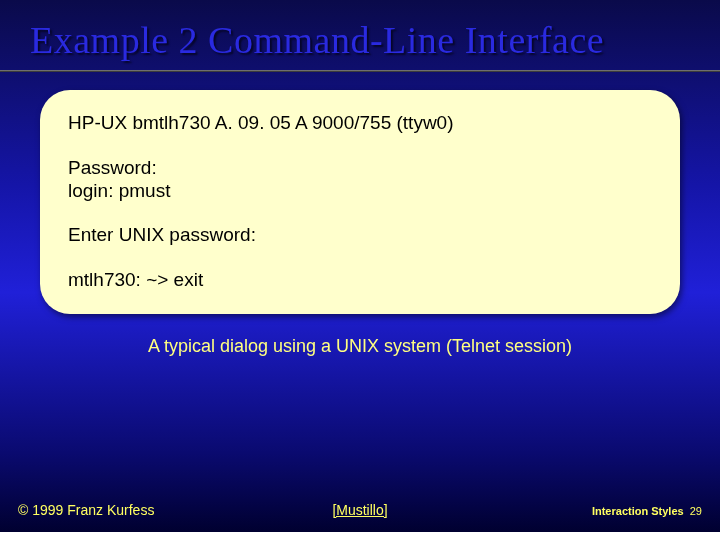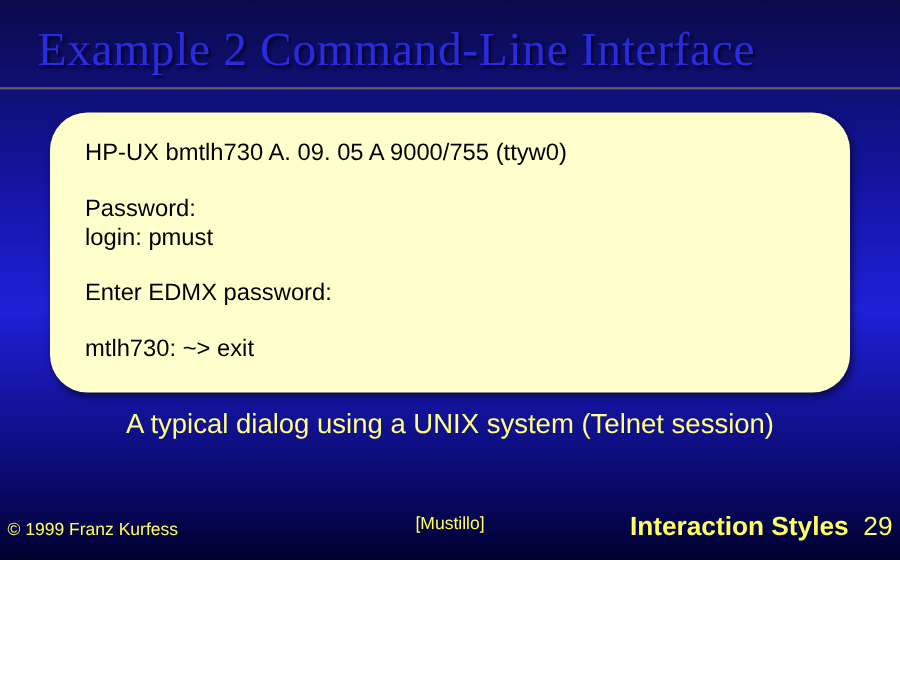--- a/index.html
+++ b/index.html
@@ -5,21 +5,21 @@
   html, body {
     margin: 0;
     padding: 0;
     width: 720px;
     height: 540px;
     overflow: hidden;
     font-family: Arial, Helvetica, sans-serif;
   }
   .slide {
     width: 720px;
-    height: 448px;
+    height: 532px;
     background: linear-gradient(to bottom, #0a0a4a 0%, #1515a8 35%, #2020d8 55%, #0a0a70 85%, #000030 100%);
     position: relative;
     box-sizing: border-box;
   }
   .title {
     font-family: "Times New Roman", Times, serif;
     font-size: 38px;
     color: #2a2ae0;
     padding: 18px 30px 8px 30px;
     text-shadow: 2px 2px 2px rgba(0,0,0,0.6);
@@ -40,55 +40,55 @@
   .term-line {
     font-size: 19px;
     color: #000;
     line-height: 1.2;
   }
   .term-spacer {
     height: 22px;
   }
   .caption {
     color: #ffff80;
-    font-size: 22px;
+    font-size: 18px;
     text-align: center;
-    margin-top: 12px;
+    margin-top: 22px;
   }
   .footer {
     position: absolute;
     bottom: 14px;
     left: 0;
     right: 0;
-    padding: 0 6px;
+    padding: 0 18px;
     display: flex;
     align-items: baseline;
     justify-content: space-between;
     font-size: 14px;
   }
   .footer-left { color: #ffff60; }
-  .footer-center { color: #ffff60; position:absolute; left:50%; transform:translateX(-50%); }
-  .footer-right { color: #ffff60; font-weight: bold; font-size: 21px; }
+  .footer-center { color: #ffff60; position:absolute; left:50%; transform:translateX(-50%);text-decoration:underline; }
+  .footer-right { color: #ffff60; font-weight: bold; font-size: 11px; }
   .footer-right .num { font-weight: normal; }
 </style>
 </head>
 <body>
 
 <div class="slide">
 
   <div class="title">Example 2 Command-Line Interface</div>
   <div class="title-underline"></div>
 
   <div class="terminal-box">
     <div class="term-line">HP-UX bmtlh730 A. 09. 05 A 9000/755 (ttyw0)</div>
     <div class="term-spacer"></div>
     <div class="term-line">Password:</div>
     <div class="term-line">login: pmust</div>
     <div class="term-spacer"></div>
-    <div class="term-line">Enter EDMX password:</div>
+    <div class="term-line">Enter UNIX password:</div>
     <div class="term-spacer"></div>
     <div class="term-line">mtlh730: ~&gt; exit</div>
   </div>
 
   <div class="caption">A typical dialog using a UNIX system (Telnet session)</div>
 
   <div class="footer">
     <span class="footer-left">© 1999 Franz Kurfess</span>
     <span class="footer-center">[Mustillo]</span>
     <span class="footer-right">

